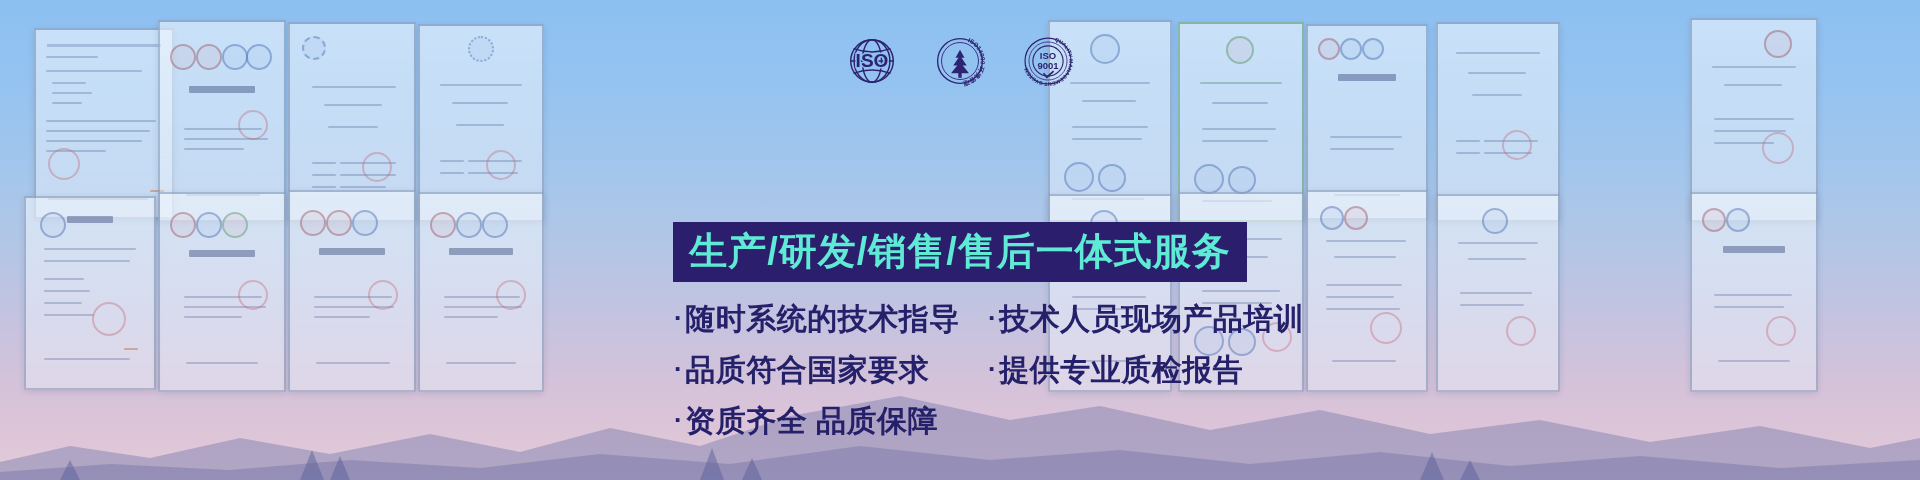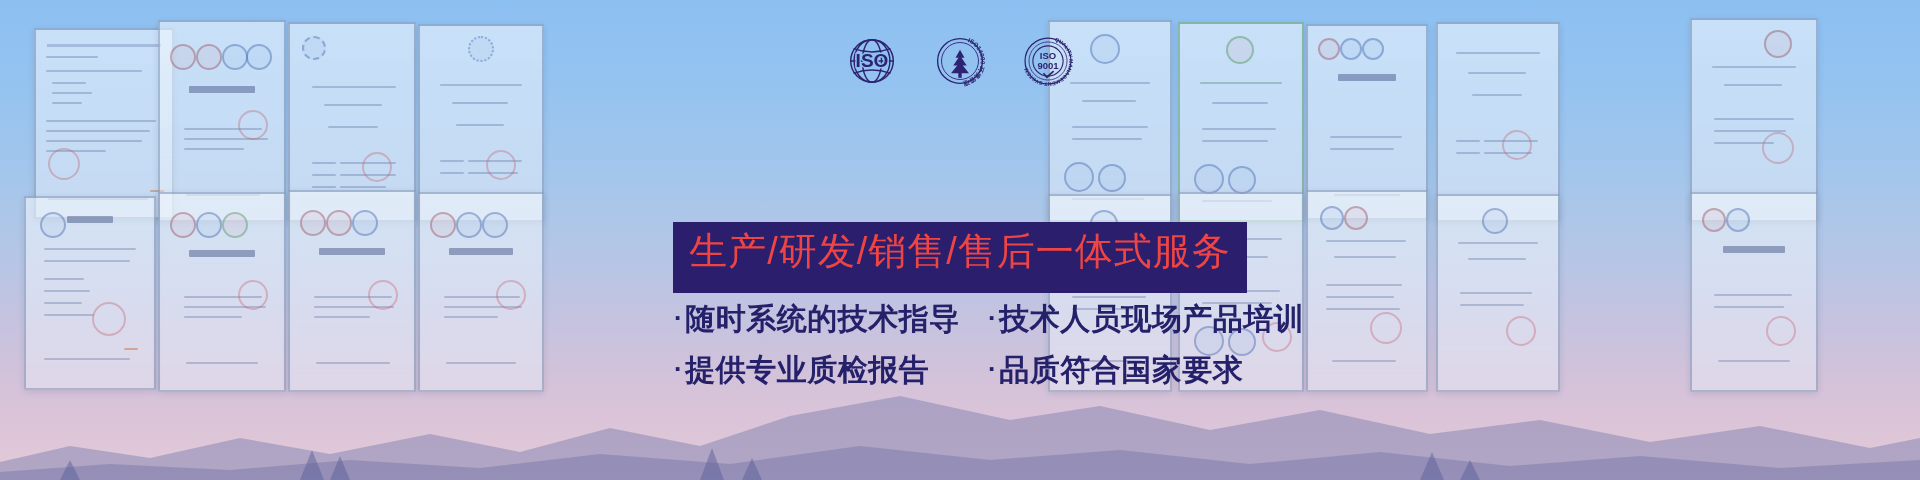--- a/index.html
+++ b/index.html
@@ -72,24 +72,24 @@
     color:#231a63;
     font-family:"Liberation Sans","DejaVu Sans",sans-serif;
     text-shadow:0 1px 0 rgba(255,255,255,.35);
   }
   .subbar-wrap{
     position:absolute;left:0;top:222px;width:1920px;text-align:center;
   }
   .subbar{
     display:inline-block;
     background:#2b1f6d;
-    color:#ef4444;
-    font-size:38px;line-height:44px;font-weight:normal;
+    color:#5eead4;
+    font-size:38px;line-height:44px;font-weight:bold;
     letter-spacing:1px;
-    padding:7px 16px 20px 16px;
+    padding:7px 16px 9px 16px;
   }
   .bullets{
     position:absolute;left:0;top:300px;width:1920px;
     display:flex;justify-content:center;
   }
   .bullet-grid{
     display:grid;
     grid-template-columns:300px 258px;
     column-gap:14px;row-gap:14px;
     font-size:30px;line-height:36px;font-weight:bold;
@@ -381,19 +381,20 @@
 
 
     <div class="subbar-wrap">
       <span class="subbar">生产/研发/销售/售后一体式服务</span>
     </div>
 
     <div class="bullets">
       <div class="bullet-grid">
         <div class="bullet"><span class="dot">·</span><span>随时系统的技术指导</span></div>
         <div class="bullet"><span class="dot">·</span><span>技术人员现场产品培训</span></div>
+        <div class="bullet"><span class="dot">·</span><span>品质符合国家要求</span></div>
         <div class="bullet"><span class="dot">·</span><span>提供专业质检报告</span></div>
-        <div class="bullet"><span class="dot">·</span><span>品质符合国家要求</span></div>
+        <div class="bullet"><span class="dot">·</span><span>资质齐全 品质保障</span></div>
       </div>
     </div>
 
   </div>
 </div>
 
 </body></html>

